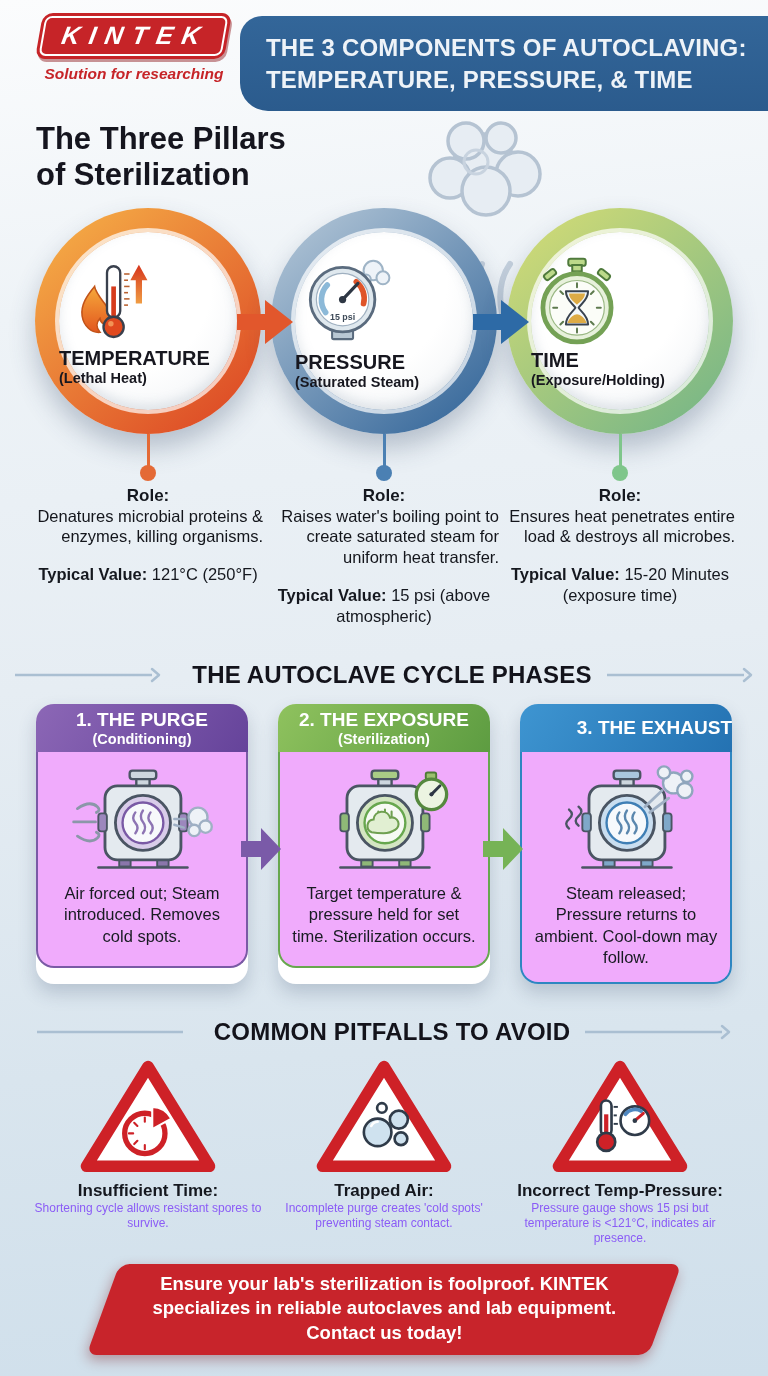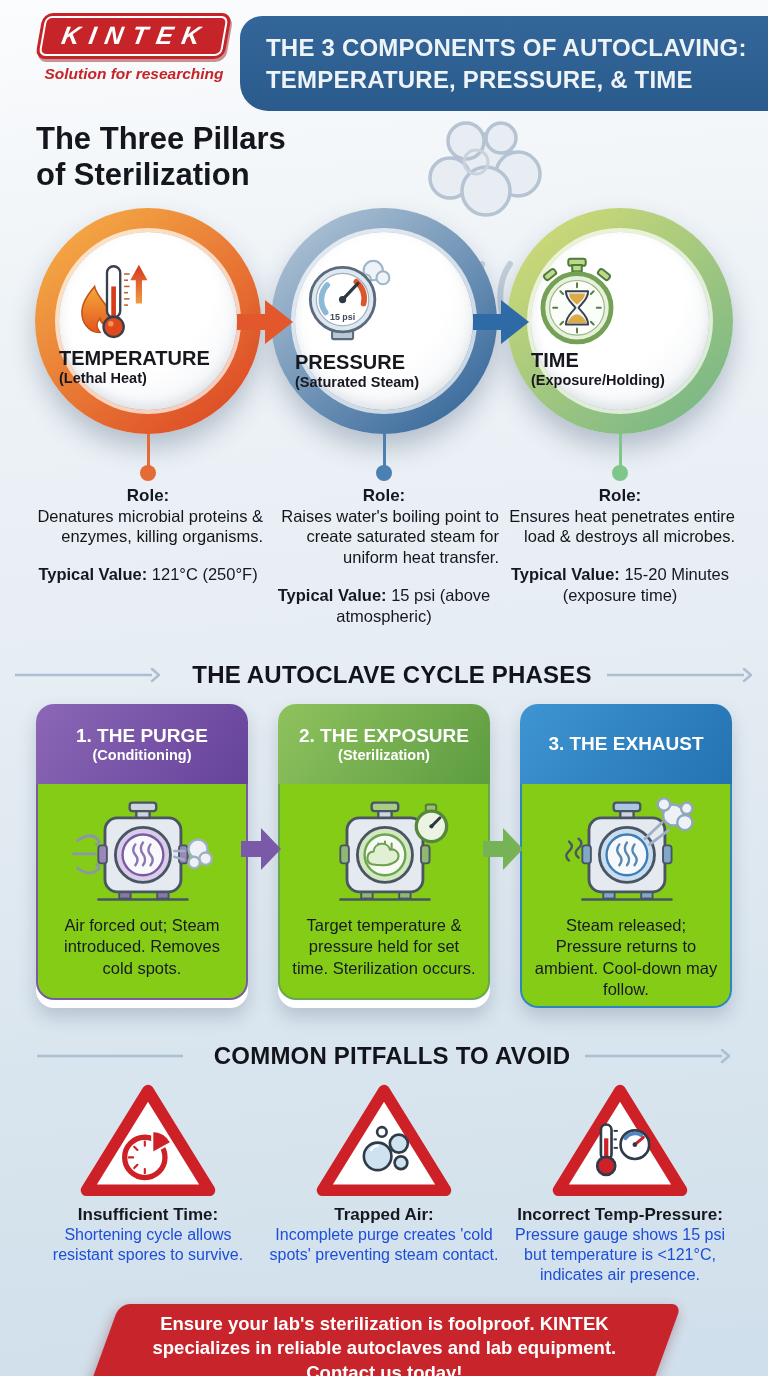--- a/index.html
+++ b/index.html
@@ -53,40 +53,40 @@
   .role-label { font-weight:800; font-size:17px; }
   .role-text  { font-size:16.5px; line-height:1.27; color:#14161c;text-align:right; }
   .value-block{ margin-top:17px; font-size:16.5px; line-height:1.27; }
   .vl { font-weight:800; }
   
   .section-head { display:flex; align-items:center; justify-content:center; gap:13px; margin-top:34px; position:relative; z-index:1; }
   .section-title { font-size:24px; font-weight:800; color:#13131b; letter-spacing:.2px; white-space:nowrap;margin-left:16px; }
   
   .cards-row { display:flex; justify-content:center; gap:30px; margin-top:15px; position:relative; z-index:1; }
   .card { width:212px; border-radius:18px; background:#fff; box-shadow:0 9px 18px rgba(50,70,100,.22); }
-  .card-head { height:80px; border-radius:18px 18px 0 0; display:flex; flex-direction:column;
+  .card-head { height:48px; border-radius:18px 18px 0 0; display:flex; flex-direction:column;
     align-items:center; justify-content:center; color:#fff; text-align:center; }
   .card.purge .card-head { background:linear-gradient(125deg,#8c67b6,#65439a); }
   .card.exposure .card-head { background:linear-gradient(125deg,#8fc25e,#5d9c41); }
-  .card.exhaust .card-head { background:linear-gradient(125deg,#3e95d1,#2472b2); }
+  .card.exhaust .card-head { background:linear-gradient(125deg,#3e95d1,#2472b2);align-items:flex-end; }
   .card-title { font-size:19px; font-weight:800; }
   .card-sub { font-size:14.5px; font-weight:700; }
   .card-body { border:2.5px solid; border-top:none; border-radius:0 0 18px 18px;
-    padding:12px 9px 6px; min-height:216px; display:flex; flex-direction:column; align-items:center; gap:7px; background:#84cc16; }
+    padding:12px 9px 14px; min-height:216px; display:flex; flex-direction:column; align-items:center; gap:7px; background:#f0abfc; }
   .card.purge .card-body { border-color:#7a5aa5; }
   .card.exposure .card-body { border-color:#67a74e; }
   .card.exhaust .card-body { border-color:#2e86c1; }
   .card-text { font-size:16.5px; line-height:1.28; text-align:center; color:#181b22; }
   .phase-arrow { position:absolute; top:122px; z-index:2; }
   .phase-arrow.p1 { left:241px; }
   .phase-arrow.p2 { left:483px; }
   
   .pitfalls-row { margin-top:10px; }
   .pit-title { font-weight:800; font-size:17px; margin-top:2px; }
-  .pit-text { font-size:16px; line-height:1.27; color:#1d4ed8; }
+  .pit-text { font-size:12px; line-height:1.27; color:#8b5cf6; }
   
   .cta-wrap { margin-top:18px; display:flex; justify-content:center; }
   .cta { width:562px; background:#c8242b; transform:skewX(-20deg); border-radius:10px;
     padding:8px 20px 10px; box-shadow:0 5px 12px rgba(120,20,25,.38); }
   .cta-text { transform:skewX(20deg); color:#fff; font-weight:800; font-size:18.5px;
     text-align:center; line-height:1.32; }
 </style>
 </head>
 <body>
 

